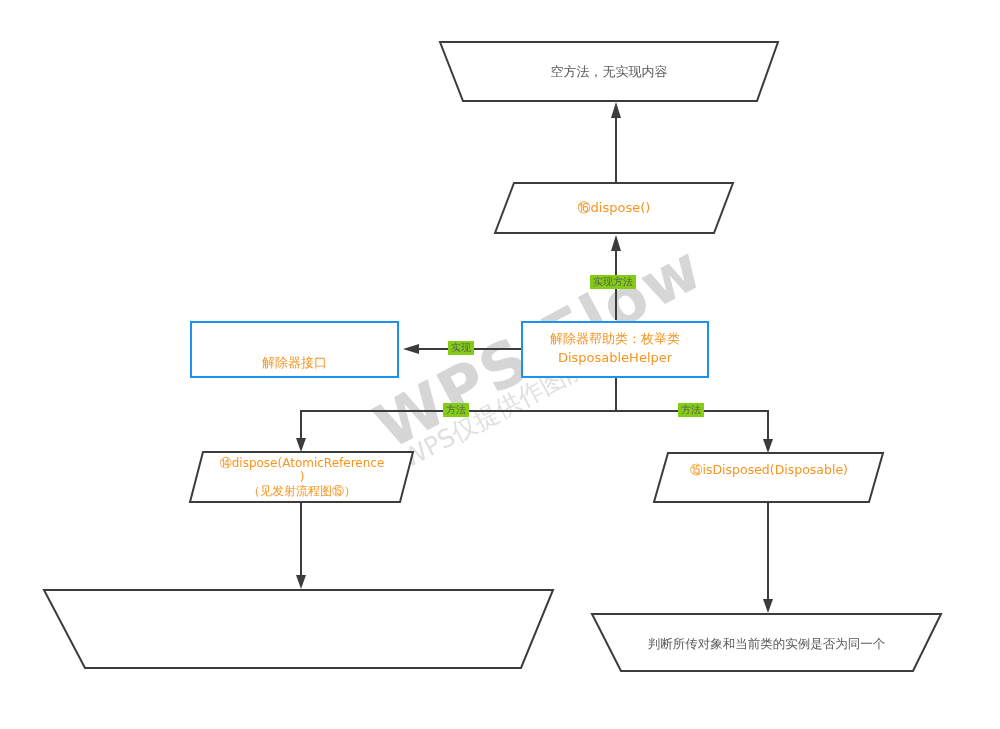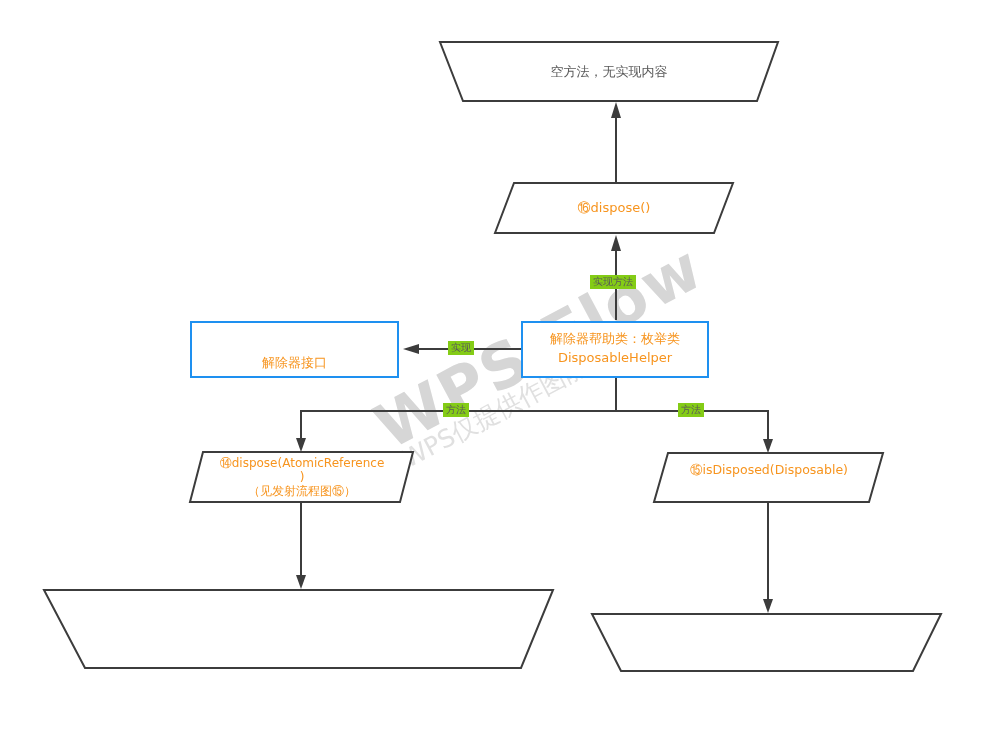--- a/index.html
+++ b/index.html
@@ -106,19 +106,20 @@
     <div>⑭dispose(AtomicReference</div>
     <div>)</div>
     <div>（见发射流程图⑮）</div>
   </div>
 
   <div class="txt orange node-isdisposed">
     <div>⑮isDisposed(Disposable)</div>
   </div>
 
 
+  <div class="txt node-judge">判断所传对象和当前类的实例是否为同一个</div>
 
   <div class="edge-label lbl-impl-method">实现方法</div>
   <div class="edge-label lbl-impl">实现</div>
   <div class="edge-label lbl-method-left">方法</div>
   <div class="edge-label lbl-method-right">方法</div>
 
 </div>
 
 </body></html>

